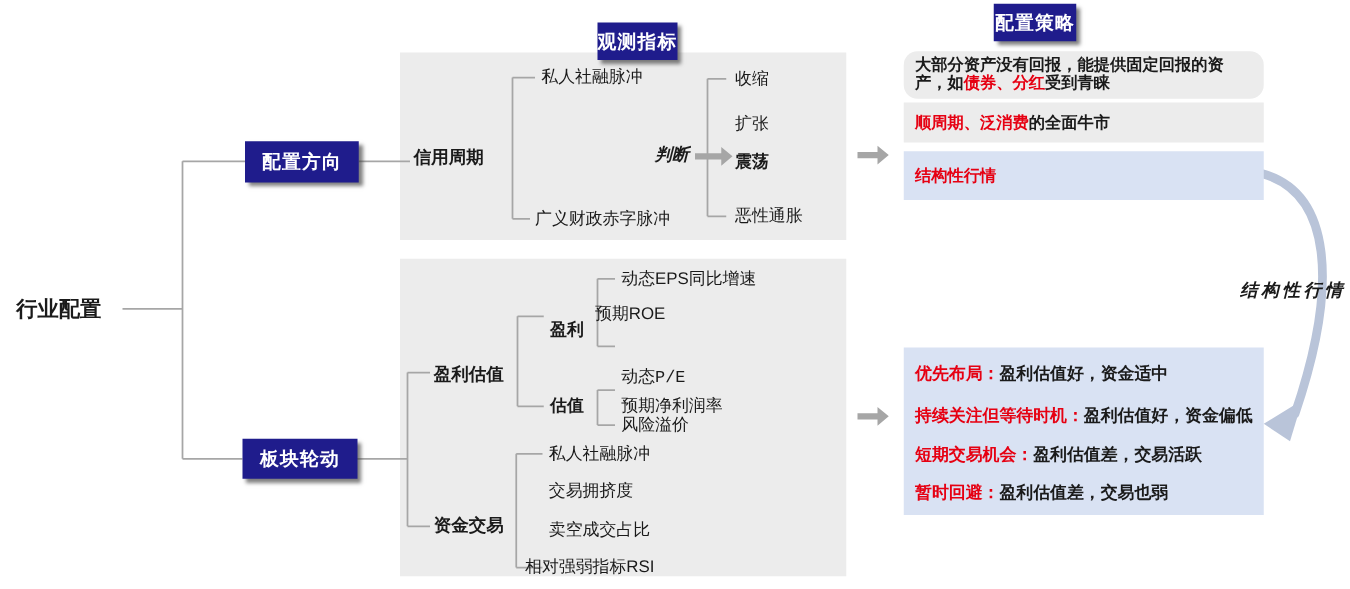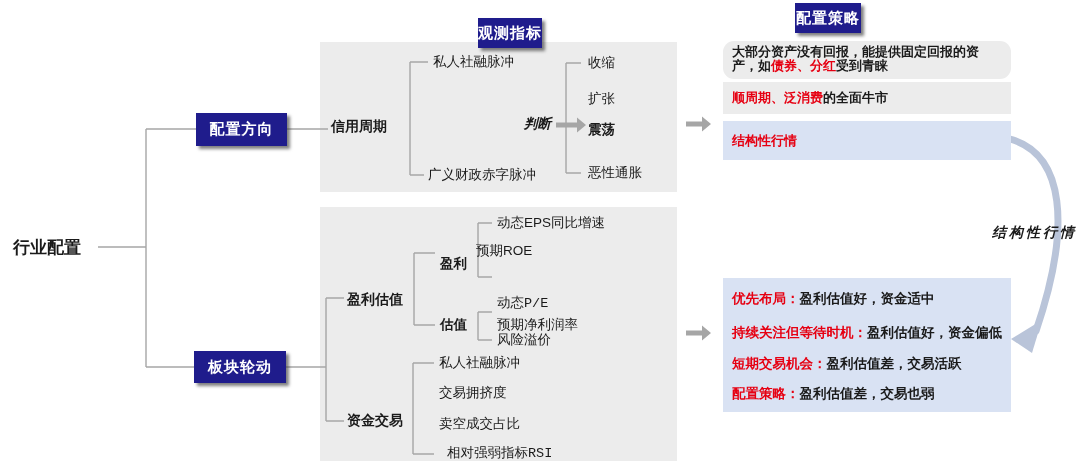--- a/index.html
+++ b/index.html
@@ -86,21 +86,21 @@
   <div class="lbl b" style="left:440px;top:264px;">盈利</div>
   <div class="lbl b" style="left:440px;top:325px;">估值</div>
   <div class="lbl" style="left:497px;top:223px;">动态EPS同比增速</div>
   <div class="lbl" style="left:476px;top:251px;">预期ROE</div>
   <div class="lbl" style="left:497px;top:277px;margin-top:48px;">预期净利润率</div>
   <div class="lbl" style="left:497px;top:304px;font-family:Liberation Mono, monospace;">动态P/E</div>
   <div class="lbl" style="left:497px;top:340px;">风险溢价</div>
   <div class="lbl" style="left:439px;top:363px;">私人社融脉冲</div>
   <div class="lbl" style="left:439px;top:393px;">交易拥挤度</div>
   <div class="lbl" style="left:439px;top:424px;">卖空成交占比</div>
-  <div class="lbl" style="left:447px;top:454px;font-family:Liberation Mono, monospace;">相对强弱指标RSI</div>
+  <div class="lbl" style="left:420px;top:454px;">相对强弱指标RSI</div>
 
   <div class="strow wrap" style="top:41px;height:38px;">
     <span>大部分资产没有回报，能提供固定回报的资产，如</span><span class="red">债券、分红</span><span>受到青睐</span>
   </div>
   <div class="strow" style="top:82px;height:32px;">
     <span class="red">顺周期、泛消费</span>
       <span>的全面牛市</span>
   </div>
   <div class="strow bluebg" style="top:121px;height:39px;">
     <span class="red">结构性行情</span>
@@ -111,16 +111,16 @@
   <div class="moderow" style="top:333px;">
     <span class="red">持续关注但等待时机：</span><span>盈利估值好，资金偏低</span>
   </div>
   <div class="moderow" style="top:299px;">
     <span class="red">优先布局：</span><span>盈利估值好，资金适中</span>
   </div>
   <div class="moderow" style="top:364px;">
     <span class="red">短期交易机会：</span><span>盈利估值差，交易活跃</span>
   </div>
   <div class="moderow" style="top:394px;">
-    <span class="red">配置策略：</span><span>盈利估值差，交易也弱</span>
+    <span class="red">暂时回避：</span><span>盈利估值差，交易也弱</span>
   </div>
 
 </div>
 
 </body></html>

